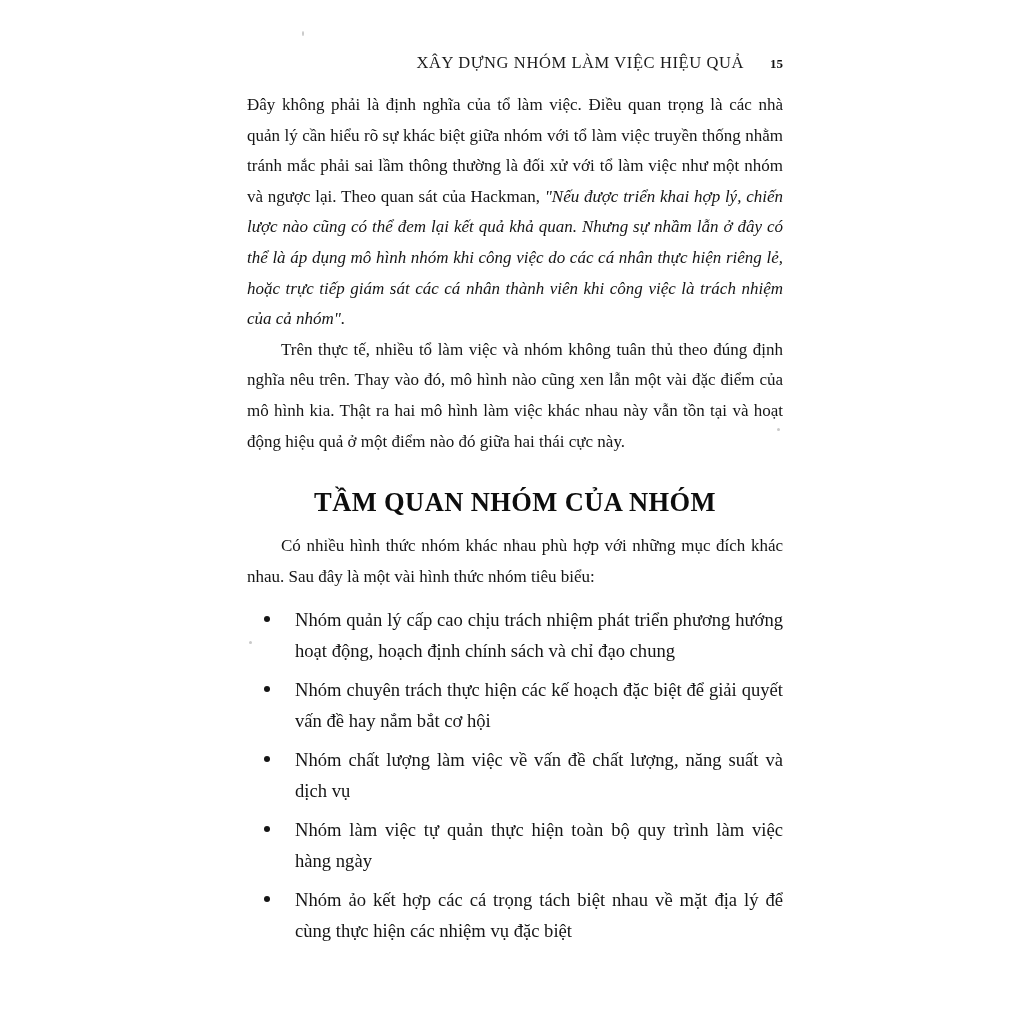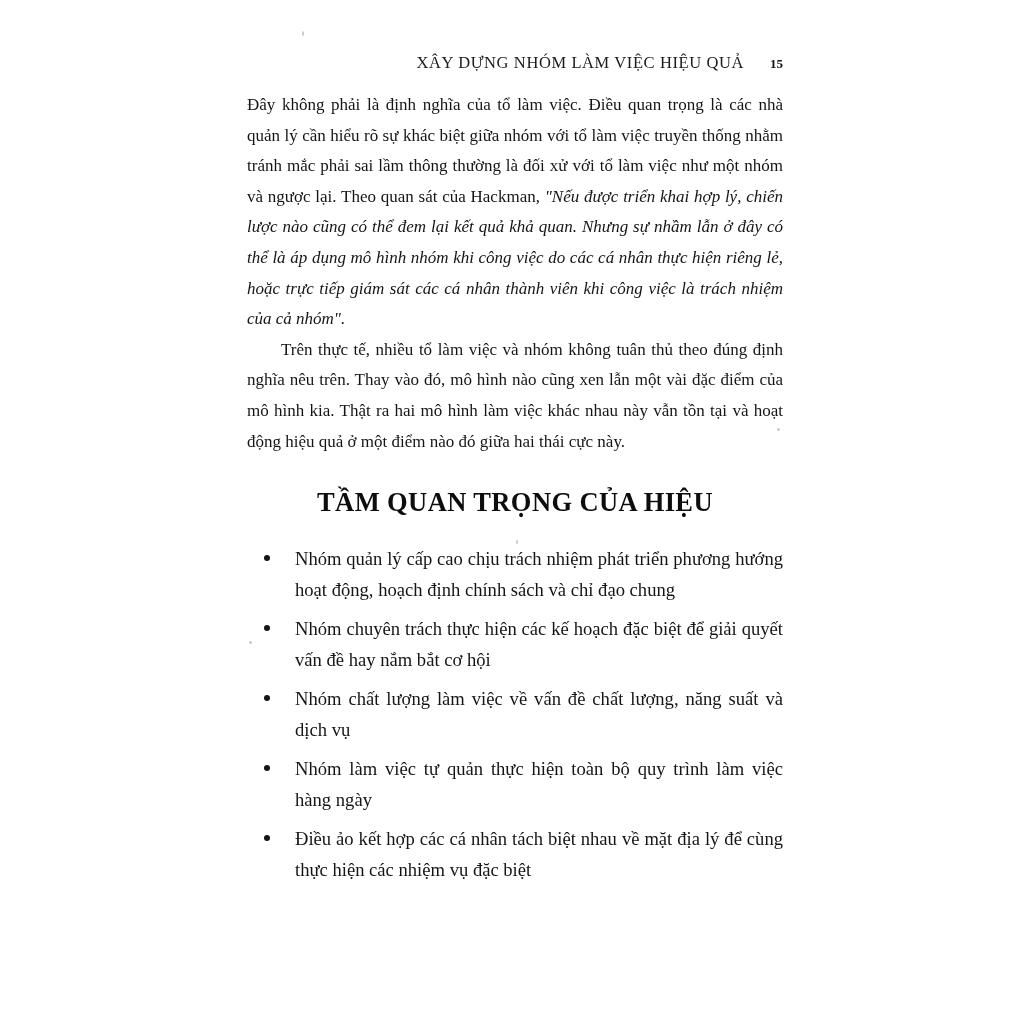--- a/index.html
+++ b/index.html
@@ -139,24 +139,25 @@
   </div>
 
   <div class="column">
 
     <p class="body-text quote-lead"><span>Đây không phải là định nghĩa của tổ làm việc. Điều quan trọng là các nhà quản lý cần hiểu rõ sự khác biệt giữa nhóm với tổ làm việc truyền thống nhằm tránh mắc phải sai lầm thông thường là đối xử với tổ làm việc như một nhóm và ngược lại. Theo quan sát của Hackman,</span><span class="q-italic"> "Nếu được triển khai hợp lý, chiến lược nào cũng có thể đem lại kết quả khả quan. Nhưng sự nhầm lẫn ở đây có thể là áp dụng mô hình nhóm khi công việc do các cá nhân thực hiện riêng lẻ, hoặc trực tiếp giám sát các cá nhân thành viên khi công việc là trách nhiệm của cả nhóm".</span></p>
 
     <p class="body-text indent">Trên thực tế, nhiều tổ làm việc và nhóm không tuân thủ theo đúng định nghĩa nêu trên. Thay vào đó, mô hình nào cũng xen lẫn một vài đặc điểm của mô hình kia. Thật ra hai mô hình làm việc khác nhau này vẫn tồn tại và hoạt động hiệu quả ở một điểm nào đó giữa hai thái cực này.</p>
 
     <div class="heading-spacer-top"></div>
 
-    <h2 class="section-heading">TẦM QUAN TRỌNG CỦA HIỆU</h2>
+    <h2 class="section-heading">TẦM QUAN NHÓM CỦA NHÓM</h2>
 
     <div class="heading-spacer-bottom"></div>
 
+    <p class="body-text indent">Có nhiều hình thức nhóm khác nhau phù hợp với những mục đích khác nhau. Sau đây là một vài hình thức nhóm tiêu biểu:</p>
 
     <div class="list-spacer"></div>
 
     <ul class="bullet-list">
       <li>
         <span class="bullet-dot"></span>
         <span>Nhóm quản lý cấp cao chịu trách nhiệm phát triển phương hướng hoạt động, hoạch định chính sách và chỉ đạo chung</span>
       </li>
       <li>
         <span class="bullet-dot"></span>
@@ -165,18 +166,18 @@
       <li>
         <span class="bullet-dot"></span>
         <span>Nhóm chất lượng làm việc về vấn đề chất lượng, năng suất và dịch vụ</span>
       </li>
       <li>
         <span class="bullet-dot"></span>
         <span>Nhóm làm việc tự quản thực hiện toàn bộ quy trình làm việc hàng ngày</span>
       </li>
       <li>
         <span class="bullet-dot"></span>
-        <span>Điều ảo kết hợp các cá nhân tách biệt nhau về mặt địa lý để cùng thực hiện các nhiệm vụ đặc biệt</span>
+        <span>Nhóm ảo kết hợp các cá trọng tách biệt nhau về mặt địa lý để cùng thực hiện các nhiệm vụ đặc biệt</span>
       </li>
     </ul>
 
   </div>
 </div>
 
 </body></html>

